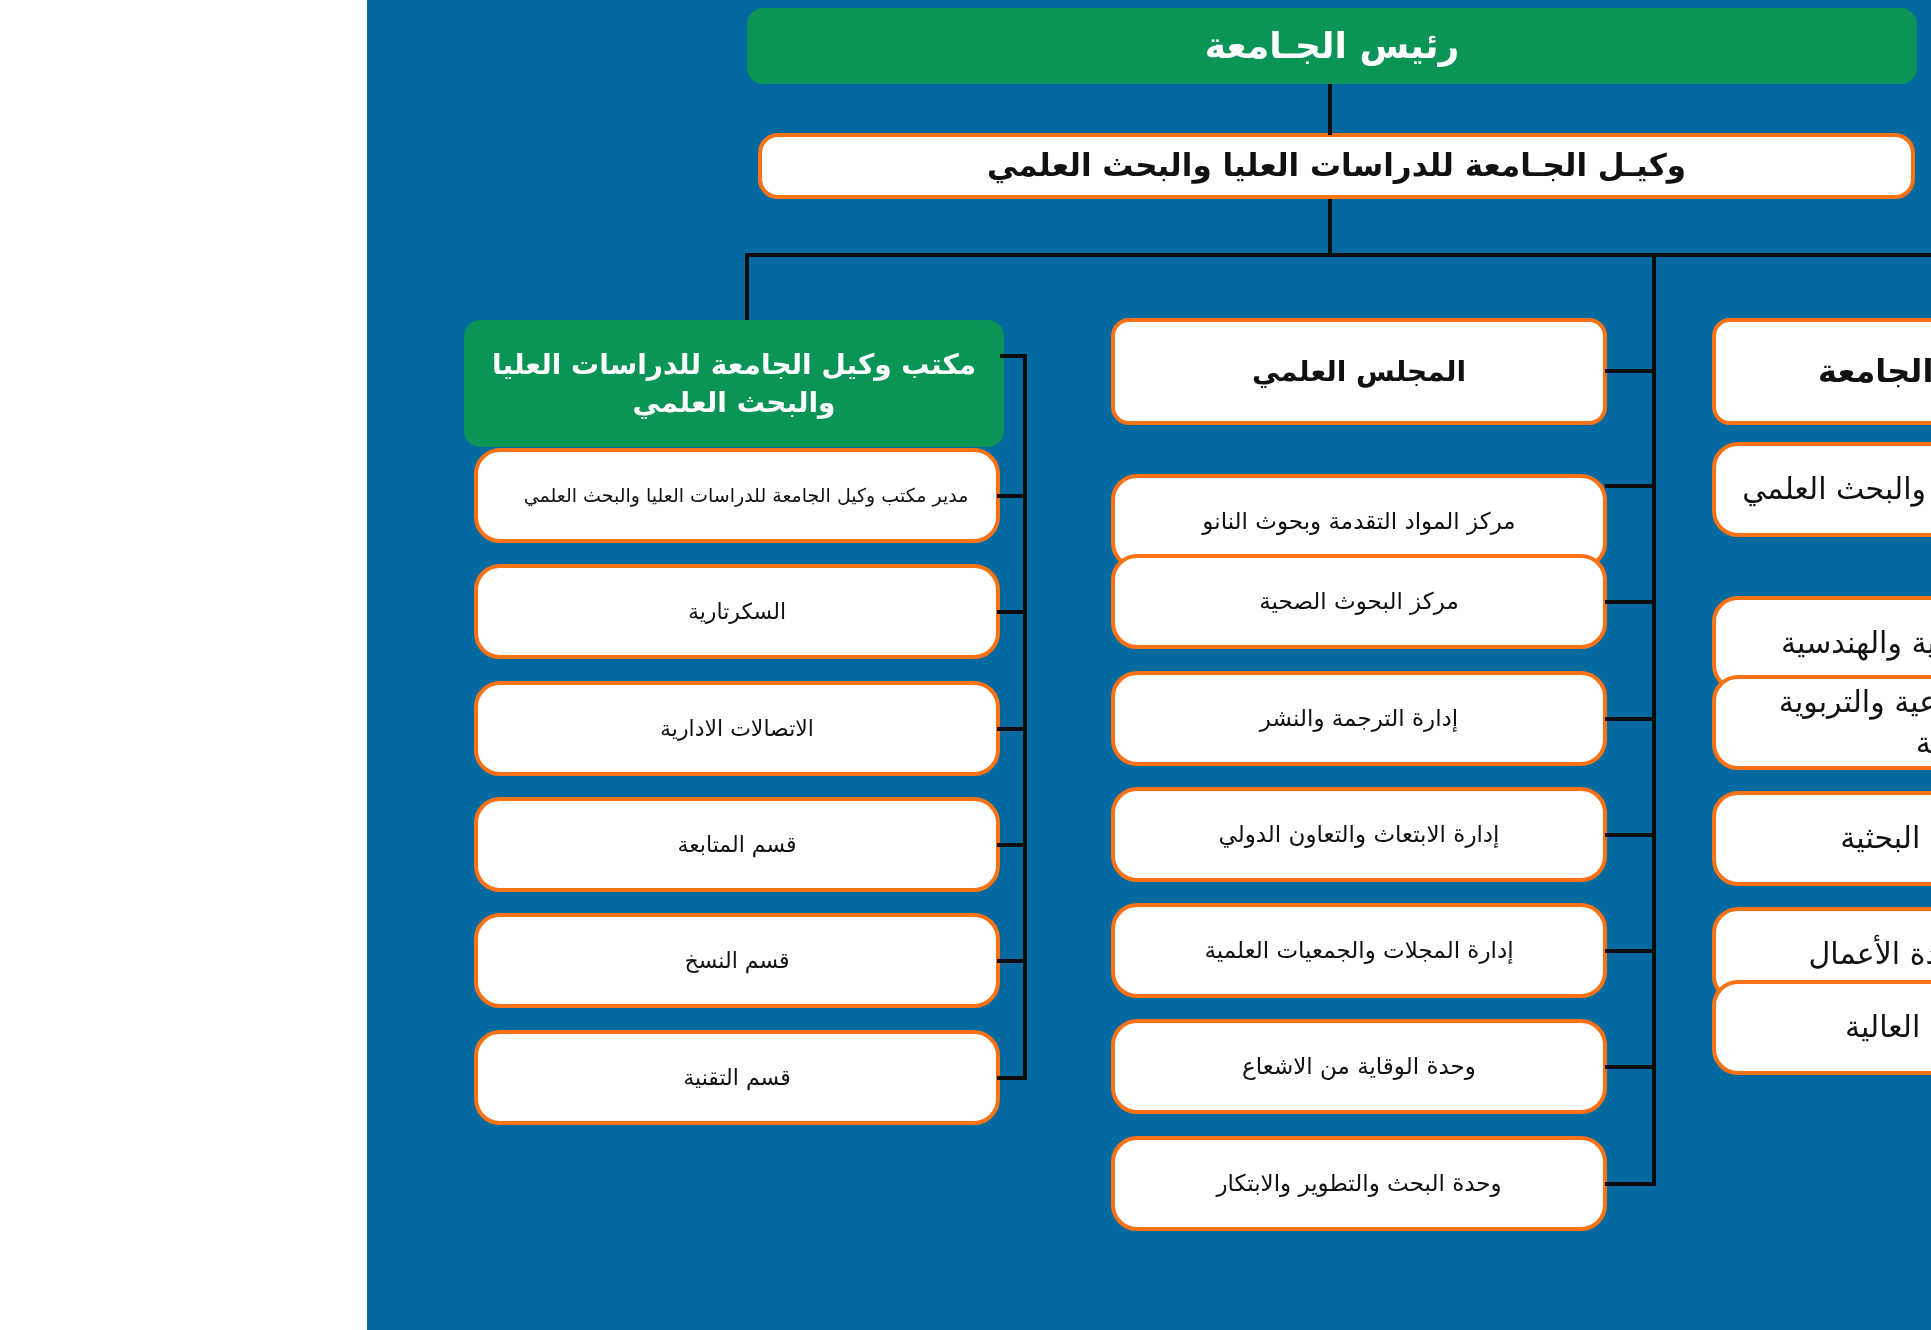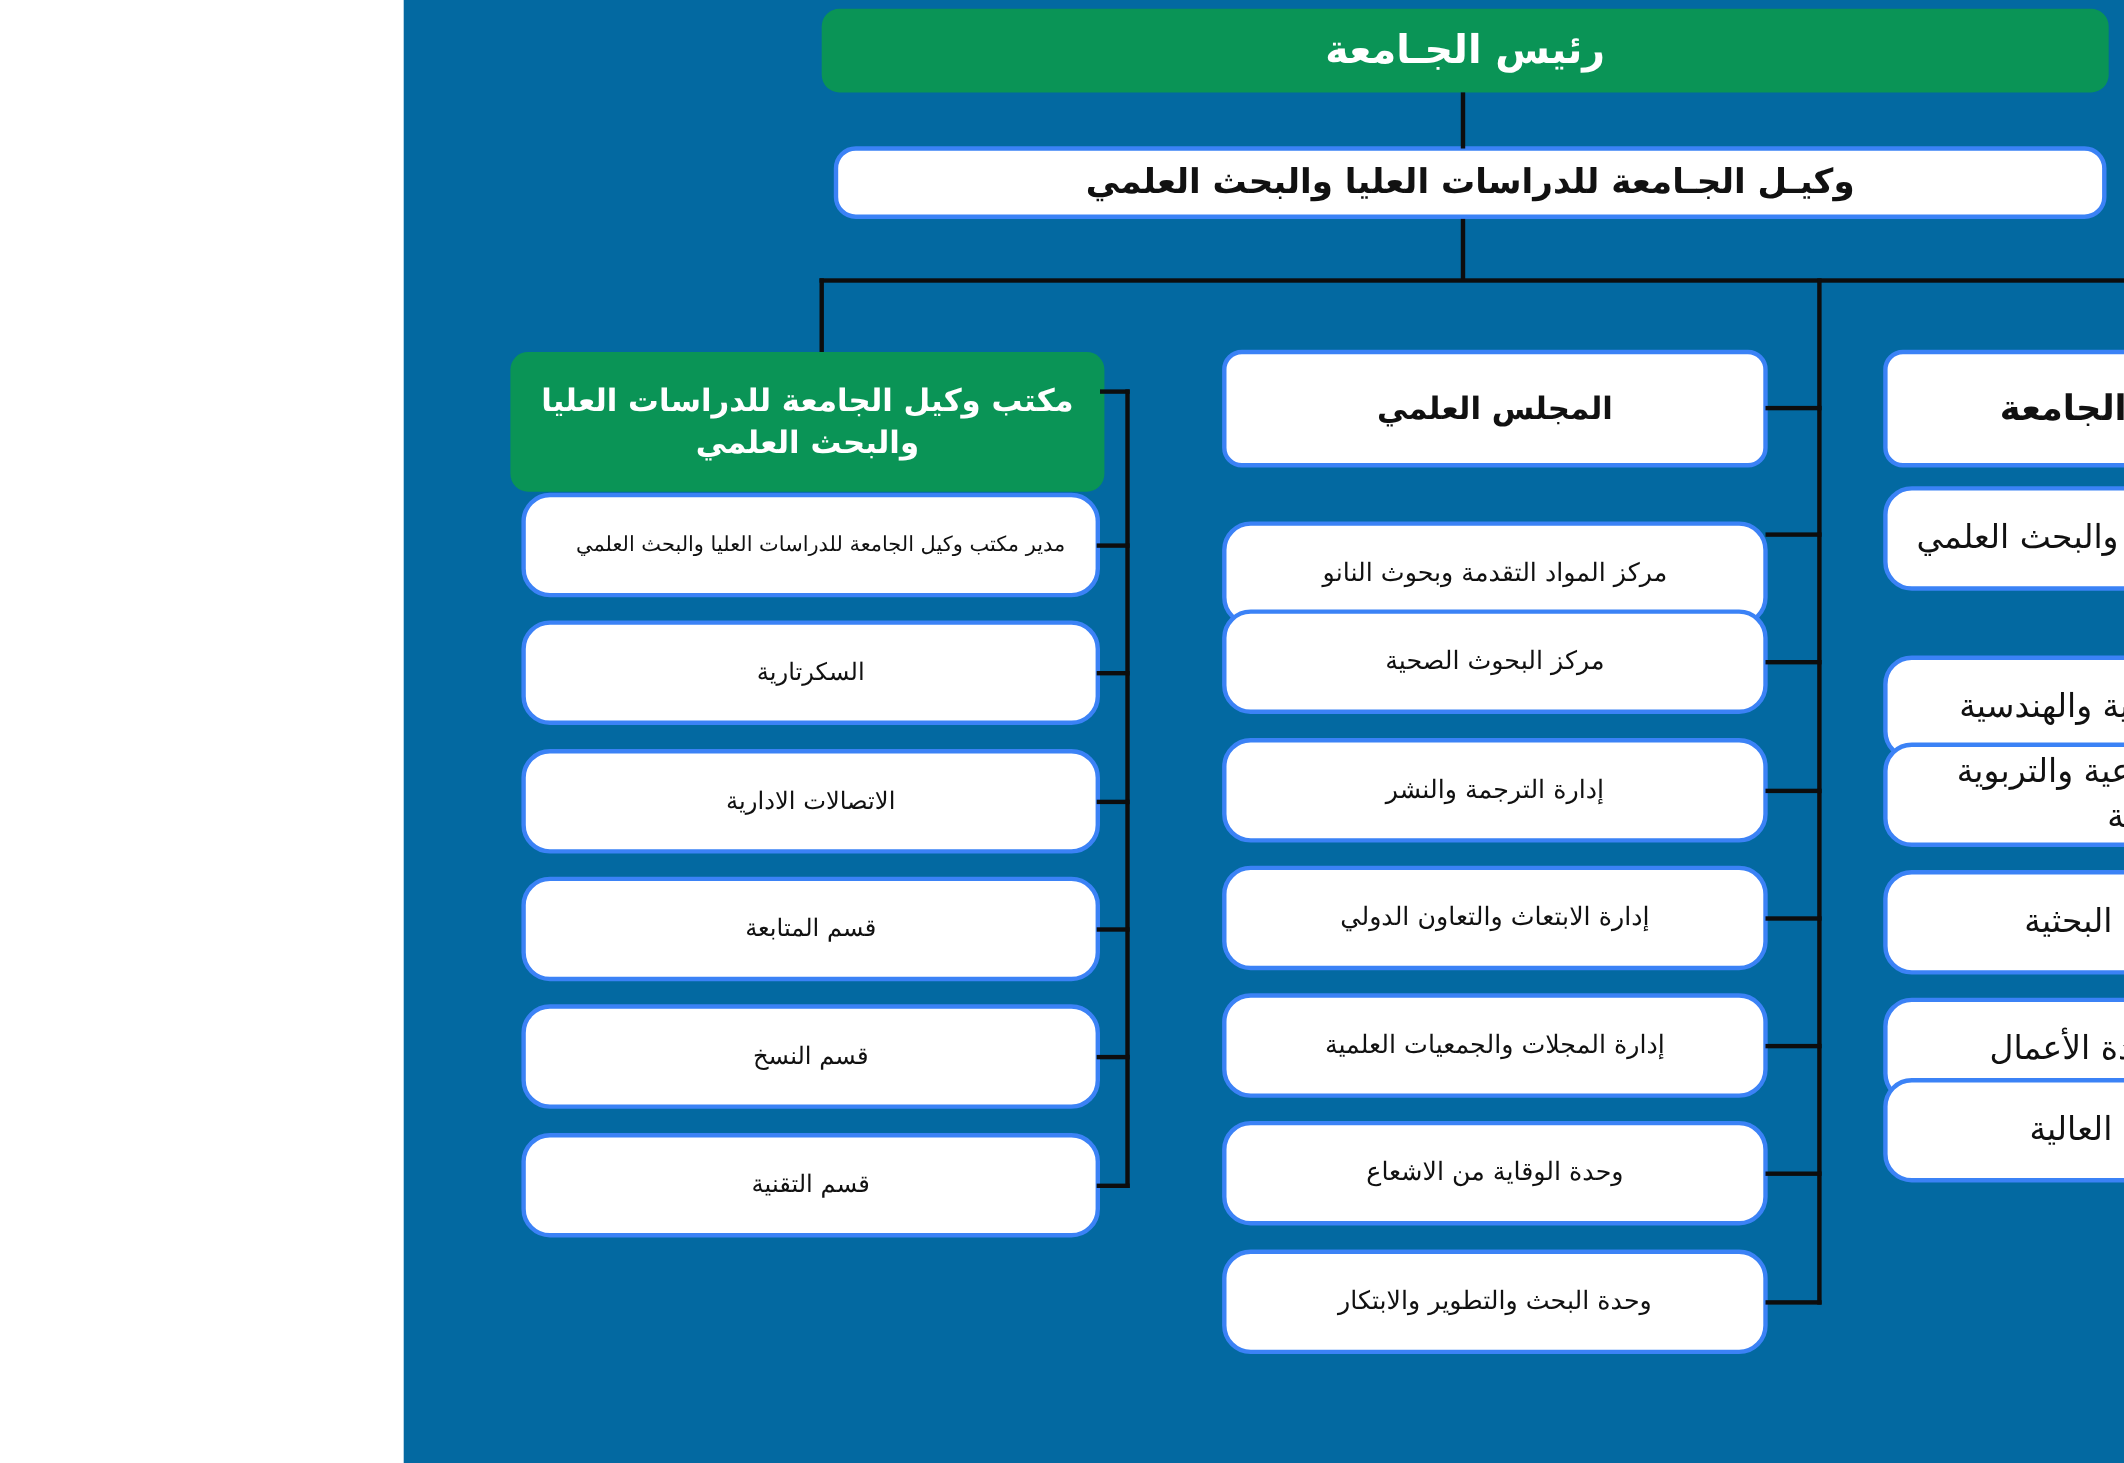--- a/index.html
+++ b/index.html
@@ -12,21 +12,21 @@
     box-sizing:border-box;
     display:flex;align-items:center;justify-content:center;
     text-align:center;
     direction:rtl;
     color:#111111;
     line-height:1.35;
     padding:4px 18px;
   }
   .outline{
     background:#ffffff;
-    border:4px solid #3b82f6;
+    border:4px solid #f97316;
     border-radius:26px;
   }
   .green{
     background:#0a9456;
     color:#ffffff;
     border-radius:16px;
   }
 
   
   .top-root{left:380px;top:8px;width:1170px;height:76px;font-size:36px;font-weight:bold;}

